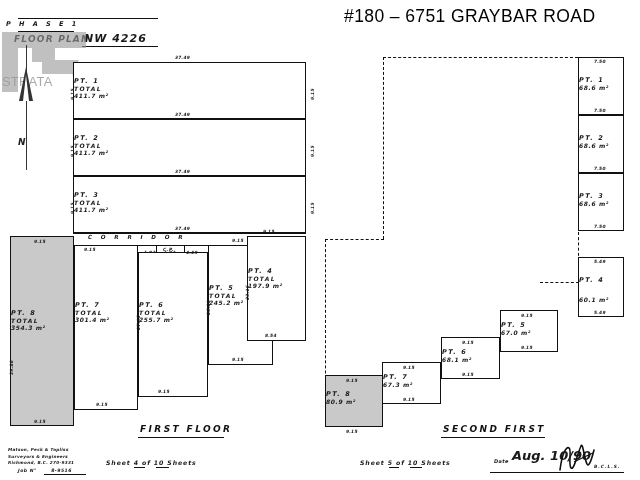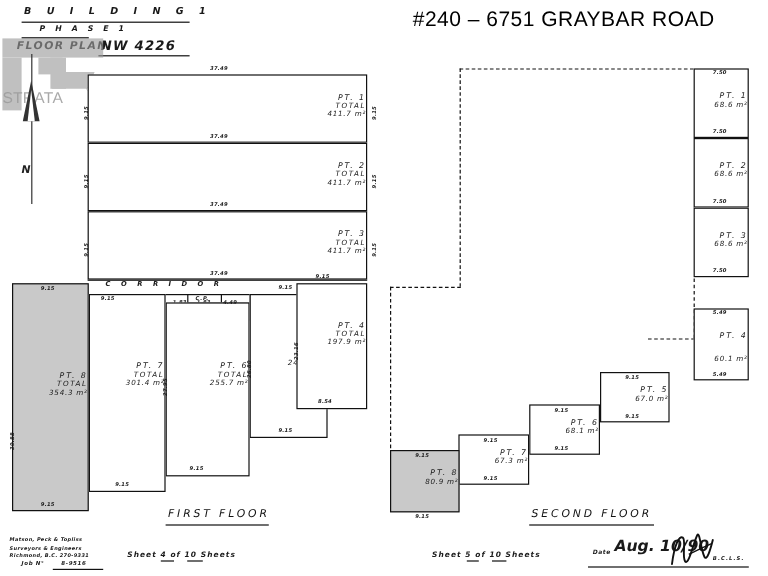--- a/index.html
+++ b/index.html
@@ -30,21 +30,21 @@
   #title{
     position:absolute;left:344px;top:6px;
     font-family:"Liberation Sans",sans-serif;
     font-size:17.5px;font-weight:400;letter-spacing:.4px;color:#000;
     white-space:nowrap;
   }
   .hdr-line{position:absolute;}
   .hdr-ul{position:absolute;background:#111;height:1px;}
 
   #bldg{left:20px;top:6px;font-size:8px;letter-spacing:5px;}
-  #phase{left:33px;top:21px;font-size:6.5px;letter-spacing:3px;}
+  #phase{left:6px;top:21px;font-size:6.5px;letter-spacing:3px;}
   #strata{left:14px;top:34px;font-size:9px;letter-spacing:1.2px;}
   #splan{left:84px;top:33px;font-size:11px;letter-spacing:1px;}
 
   
   #wm{position:absolute;left:2px;top:32px;width:84px;height:60px;opacity:.62;pointer-events:none;}
   #wm .blk{position:absolute;background:#9b9b9b;}
   #wmtext{position:absolute;left:2px;top:74px;font-family:"Liberation Sans",sans-serif;
     font-size:13px;letter-spacing:.2px;color:#9b9b9b;opacity:.85;}
   #wmreg{position:absolute;left:72px;top:72px;font-size:5px;color:#9b9b9b;}
 
@@ -61,35 +61,35 @@
     border-left:3px solid transparent;border-right:3px solid transparent;
     border-bottom:26px solid #fff;
   }
   #north .nlbl{position:absolute;left:6px;top:92px;font-family:"DejaVu Sans",sans-serif;
     font-style:italic;font-weight:700;font-size:9px;color:#222;}
 
   
   .unit{position:absolute;border:1.1px solid #111;background:#fff;box-sizing:border-box;}
   .unit.sh{background:#c9c9c9;}
   .lbl{
-    position:absolute;width:100%;text-align:right;
-    font-family:"DejaVu Sans",sans-serif;font-style:italic;font-weight:400;
+    position:absolute;width:100%;text-align:left;
+    font-family:"DejaVu Sans",sans-serif;font-style:italic;font-weight:700;
     color:#1a1a1a;white-space:nowrap;pointer-events:none;
   }
   .lbl .n{font-size:6.5px;display:block;letter-spacing:1.6px;}
   .lbl .t{font-size:6px;display:block;letter-spacing:1.3px;}
   .lbl .a{font-size:6px;display:block;letter-spacing:.6px;}
   .hl{position:absolute;background:#111;height:1.1px;}
   .vl{position:absolute;background:#111;width:1.1px;}
   .dl-h{position:absolute;height:0;border-top:1.2px dashed #111;}
   .dl-v{position:absolute;width:0;border-left:1.2px dashed #111;}
 
   .floorlbl{
     position:absolute;font-family:"DejaVu Sans",sans-serif;font-style:italic;
-    font-weight:400;font-size:9px;letter-spacing:2.4px;color:#111;white-space:nowrap;
+    font-weight:700;font-size:9px;letter-spacing:2.4px;color:#111;white-space:nowrap;
   }
   .floorlbl-ul{position:absolute;height:1px;background:#111;}
 
   .corr{
     position:absolute;font-family:"DejaVu Sans",sans-serif;font-style:italic;
     font-weight:700;font-size:5.6px;letter-spacing:3.4px;color:#1a1a1a;white-space:nowrap;
   }
   .cp{
     position:absolute;font-family:"DejaVu Sans",sans-serif;font-style:italic;
     font-weight:700;font-size:4.4px;letter-spacing:.6px;color:#1a1a1a;white-space:nowrap;
@@ -111,31 +111,30 @@
   #datev{left:512px;top:448px;font-size:13px;letter-spacing:0;font-weight:700;}
   #dateul{position:absolute;left:490px;top:472px;width:134px;height:1.3px;background:#111;}
   #bcls{left:594px;top:464px;font-size:4.4px;letter-spacing:.9px;}
   #sig{position:absolute;left:556px;top:442px;width:42px;height:30px;}
 </style>
 </head>
 <body>
 
 <div id="sheet">
 
-  <div class="hand hdr-line" id="bldg">B U I L D I N G   1</div>
   <div class="hdr-ul" style="left:18px;top:18px;width:140px;"></div>
 
   <div class="hand hdr-line" id="phase">P H A S E  1</div>
   <div class="hdr-ul" style="left:18px;top:31px;width:56px;"></div>
 
   <div class="hand hdr-line" id="strata">FLOOR PLAN</div>
   <div class="hand hdr-line" id="splan">NW 4226</div>
   <div class="hdr-ul" style="left:82px;top:46px;width:76px;height:1.3px;"></div>
 
-  <div id="title">#240 – 6751 GRAYBAR ROAD</div>
+  <div id="title">#180 – 6751 GRAYBAR ROAD</div>
 
   <div id="wm">
     <div class="blk" style="left:0;top:0;width:84px;height:16px;"></div>
     <div class="blk" style="left:0;top:16px;width:16px;height:44px;"></div>
     <div class="blk" style="left:30px;top:16px;width:20px;height:14px;"></div>
     <div class="blk" style="left:44px;top:28px;width:30px;height:14px;transform:skewX(-22deg);"></div>
     <div class="blk" style="left:40px;top:16px;width:13px;height:26px;"></div>
   </div>
   <div id="wmtext">STRATA</div>
   <div id="wmreg">®</div>
@@ -328,21 +327,21 @@
 
   <div class="unit sh" style="left:325px;top:375px;width:58px;height:52px;">
     <div class="lbl" style="top:14px;">
       <span class="n">PT. 8</span>
       <span class="a">80.9 m²</span>
     </div>
   </div>
   <div class="dim" style="left:346px;top:378px;">9.15</div>
   <div class="dim" style="left:346px;top:429px;">9.15</div>
 
-  <div class="floorlbl" style="left:443px;top:424px;">SECOND FLOOR</div>
+  <div class="floorlbl" style="left:443px;top:424px;">SECOND FIRST</div>
   <div class="floorlbl-ul" style="left:441px;top:437px;width:104px;"></div>
 
   <div class="fblk" id="surv">
     <div>Matson, Peck &amp; Topliss</div>
     <div>Surveyors &amp; Engineers</div>
     <div>Richmond, B.C.   270-9331</div>
   </div>
   <div class="fblk" id="jobno">
     <span>Job N°</span>
     <span style="display:inline-block;width:10px;"></span>

